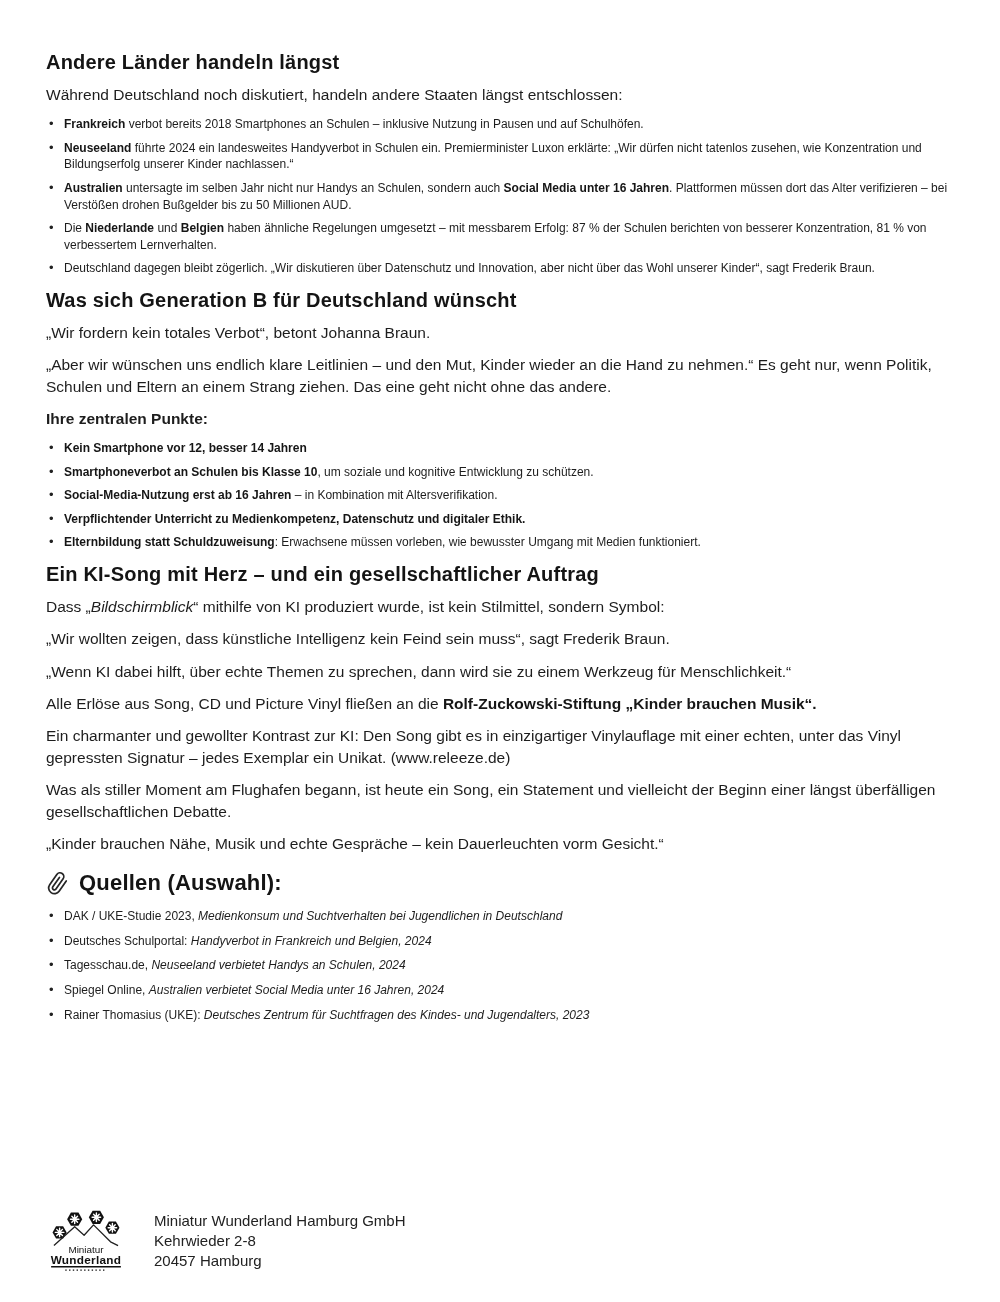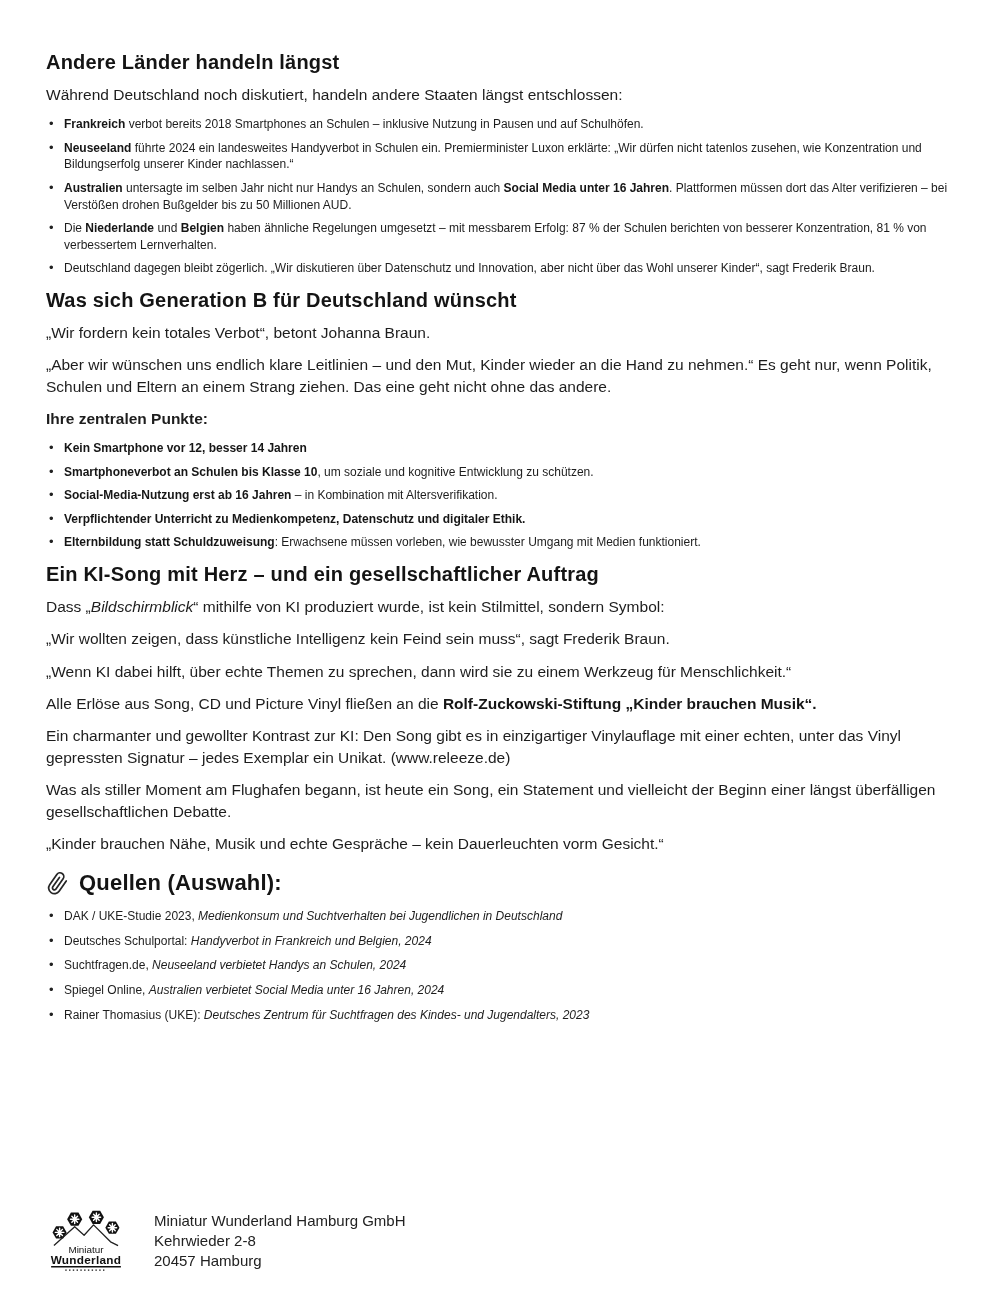--- a/index.html
+++ b/index.html
@@ -110,21 +110,21 @@
   <span class="clip">
     <svg width="23" height="23" viewBox="0 0 24 24" style="transform: rotate(-10deg);">
       <path d="M21.44 11.05l-9.19 9.19a6 6 0 0 1-8.49-8.49l9.19-9.19a4 4 0 0 1 5.66 5.66l-9.2 9.19a2 2 0 0 1-2.83-2.83l8.49-8.48" fill="none" stroke="#262626" stroke-width="1.8" stroke-linecap="round" stroke-linejoin="round"></path>
     </svg>
   </span>
 <span>Quellen (Auswahl):</span>
     </h2>
     <ul class="sources">
       <li><span>DAK / UKE-Studie 2023, </span><em>Medienkonsum und Suchtverhalten bei Jugendlichen in Deutschland</em></li>
       <li><span>Deutsches Schulportal: </span><em>Handyverbot in Frankreich und Belgien, 2024</em></li>
-      <li><span>Suchtfragen.de, </span><em>Neuseeland verbietet Handys an Schulen, 2024</em></li>
+      <li><span>Tagesschau.de, </span><em>Neuseeland verbietet Handys an Schulen, 2024</em></li>
       <li><span>Spiegel Online, </span><em>Australien verbietet Social Media unter 16 Jahren, 2024</em></li>
       <li><span>Rainer Thomasius (UKE): </span><em>Deutsches Zentrum für Suchtfragen des Kindes- und Jugendalters, 2023</em></li>
     </ul>
   </div>
 
 <div class="footer">
   <div class="logo">
     <svg width="76" height="66" viewBox="0 0 80 70">
 
       <g fill="#111">

